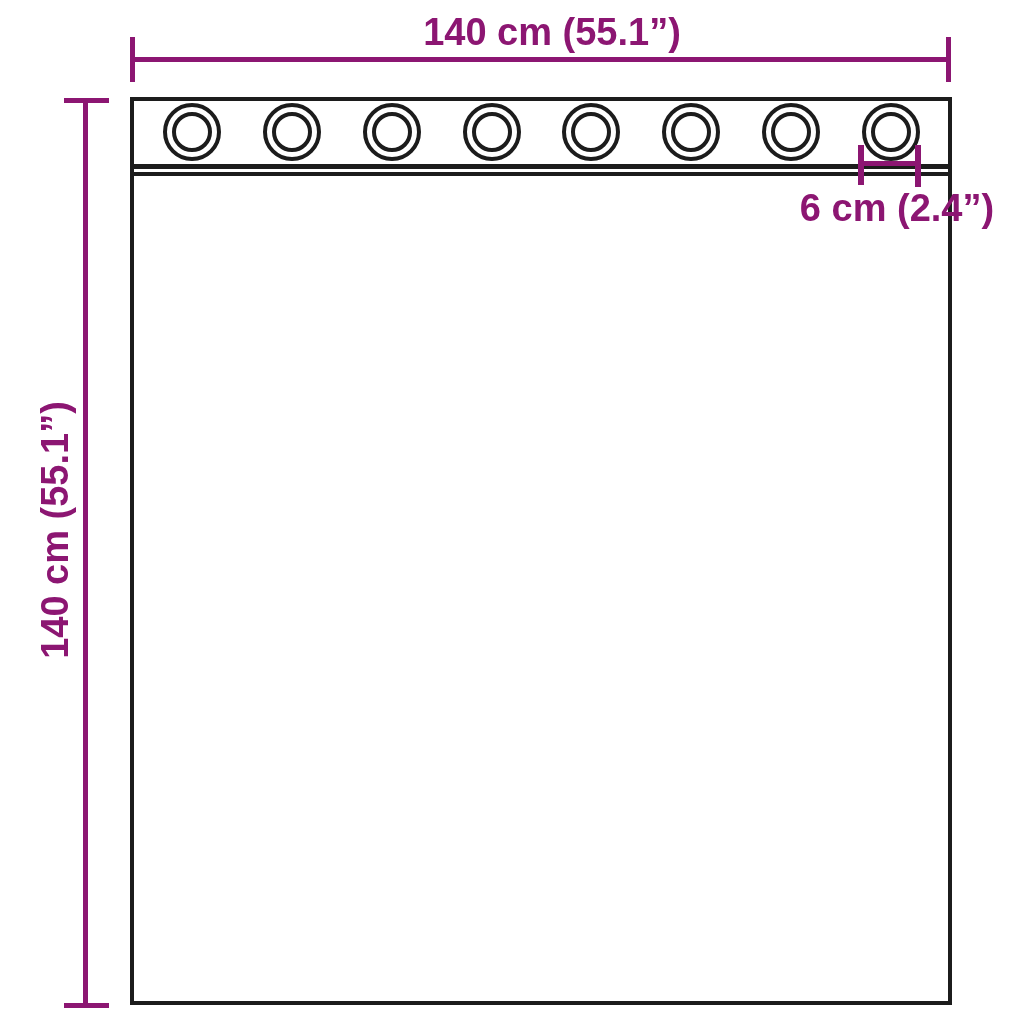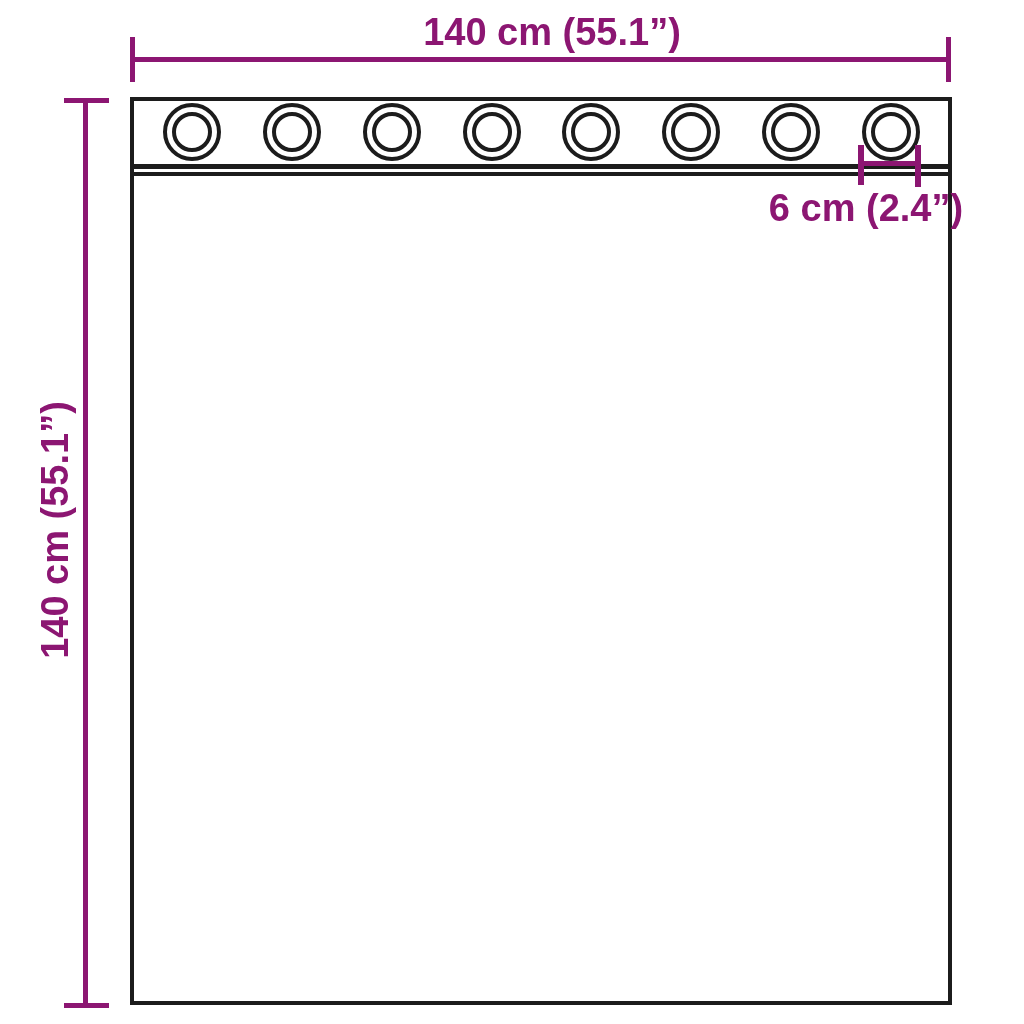--- a/index.html
+++ b/index.html
@@ -88,21 +88,21 @@
   .w-label     { left: 552px; top: 13px;  transform: translateX(-50%); }
   
   .h-line      { left: 83px;  top: 98px;  width: 5px;   height: 910px; }
   .h-tick-t    { left: 64px;  top: 98px;  width: 45px;  height: 5px; }
   .h-tick-b    { left: 64px;  top: 1003px;width: 45px;  height: 5px; }
   .h-label     { left: 55px;  top: 530px; transform: translate(-50%, -50%) rotate(-90deg); }
   
   .s-tick-l    { left: 858px; top: 145px; width: 6px;   height: 40px; }
   .s-tick-r    { left: 915px; top: 145px; width: 6px;   height: 42px; }
   .s-line      { left: 858px; top: 161px; width: 63px;  height: 5px; }
-  .s-label     { left: 866px; top: 189px; transform: translateX(-50%); }
+  .s-label     { left: 897px; top: 189px; transform: translateX(-50%); }
 </style>
 </head>
 <body>
 
 <div class="canvas">
 
   <div class="dim w-line"></div>
   <div class="dim w-tick-l"></div>
   <div class="dim w-tick-r"></div>
   <div class="dim-label w-label">140 cm (55.1”)</div>

